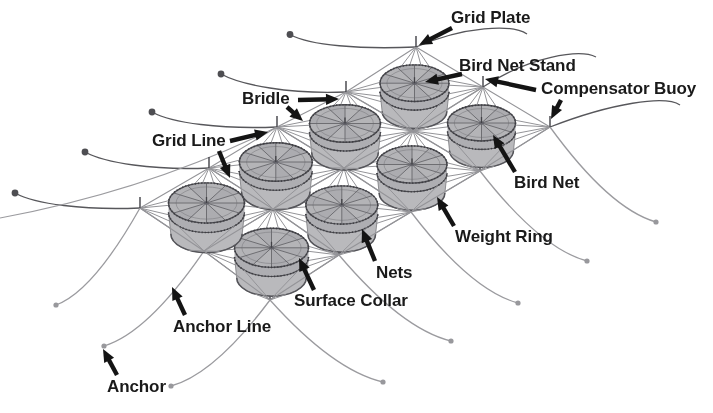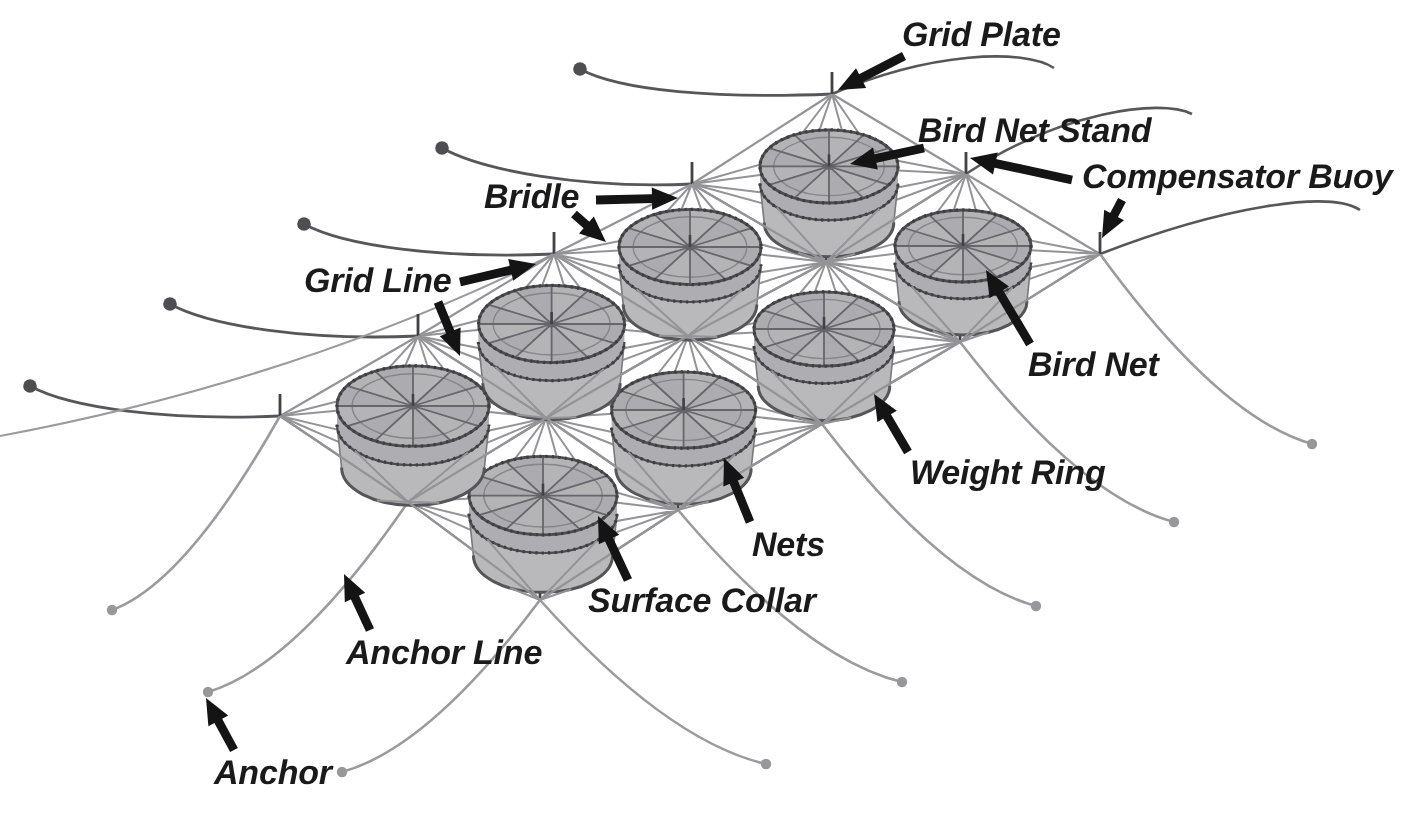--- a/index.html
+++ b/index.html
@@ -1,16 +1,16 @@
 <!DOCTYPE html>
 <html><head>
 <meta charset="utf-8">
 <style>
   html, body { margin: 0; padding: 0; background: #ffffff; }
-  #stage { position: relative; width: 713px; height: 413px; background: #ffffff; overflow: hidden; font-style: italic; }
+  #stage { position: relative; width: 713px; height: 413px; background: #ffffff; overflow: hidden; }
   svg { display: block; }
   .lbl {
     font-family: "Liberation Sans", sans-serif;
     font-weight: bold;
     font-size: 17px;
     fill: #1a1a1a;
     letter-spacing: -0.1px;
   }
 </style>
 </head>

